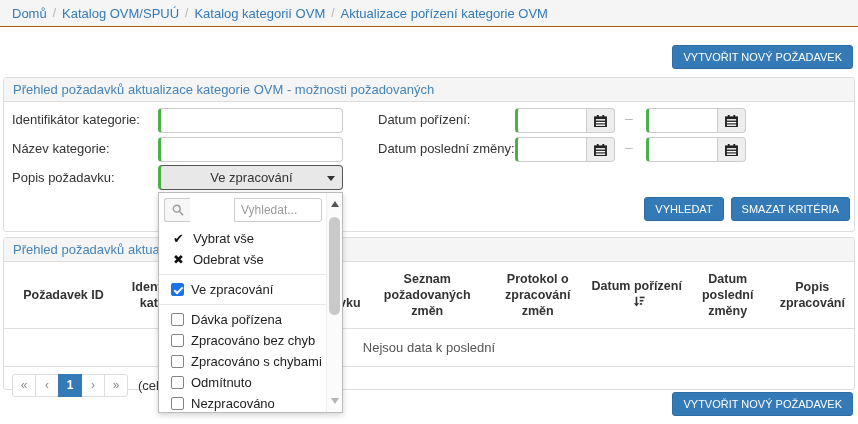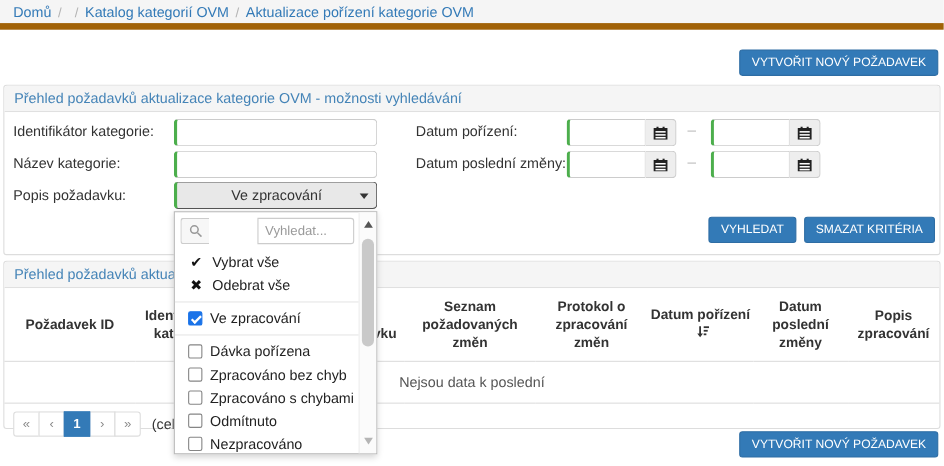--- a/index.html
+++ b/index.html
@@ -6,21 +6,21 @@
   html,body { width: 858px; height: 424px; }
   body {
     position: relative;
     font-family: "Liberation Sans", "DejaVu Sans", sans-serif;
     font-size: 13px; color: #333; background: #fff; overflow: hidden;
   }
 
   
   .topbar {
     position: absolute; left: 0; top: 0; width: 858px; height: 27px;
-    background: #f5f5f5; border-bottom: 6px solid #a16207;
+    background: #f5f5f5; border-bottom: 1px solid #a16207;
     display: flex; align-items: center; padding: 0 12px; white-space: nowrap;
   }
   .topbar a.crumb { color: #337ab7; text-decoration: none; font-size: 13px; }
   .topbar .sep { color: #b3b3b3; margin: 0 6px; font-size: 12px; }
 
   
   .btn-primary {
     background: #337ab7; border: 1px solid #2e6da4; color: #fff;
     font-size: 11px; height: 24px; padding: 0 10px; border-radius: 3px;
     display: inline-flex; align-items: center; justify-content: center;
@@ -143,30 +143,31 @@
     border-left: 4px solid transparent; border-right: 4px solid transparent;
     border-top: 6px solid #b5b5b5;
   }
 </style>
 </head>
 <body>
 
 <div class="topbar">
     <a class="crumb" href="#">Domů</a>
     <span class="sep">/</span>
+    <a class="crumb" href="#">Katalog OVM/SPUÚ</a>
     <span class="sep">/</span>
     <a class="crumb" href="#">Katalog kategorií OVM</a>
     <span class="sep">/</span>
     <a class="crumb" href="#">Aktualizace pořízení kategorie OVM</a>
   </div>
 
 <button class="btn-primary btn-top-right">VYTVOŘIT NOVÝ POŽADAVEK</button>
 
 <div class="panel" id="panel1">
-  <div class="p-head">Přehled požadavků aktualizace kategorie OVM - možnosti vyhledávání</div>
+  <div class="p-head">Přehled požadavků aktualizace kategorie OVM - možnosti požadovaných</div>
   <div class="p-body">
     <span class="flabel" style="left:8px;top:10px">Identifikátor kategorie:</span>
     <input class="t-input" style="top: 6px;" type="text" value="">
 
     <span class="flabel" style="left:8px;top:39px">Název kategorie:</span>
     <input class="t-input" style="top: 35px;" type="text" value="">
 
     <span class="flabel" style="left:8px;top:68px">Popis požadavku:</span>
     <button class="status-btn">
       <span>Ve zpracování</span>

